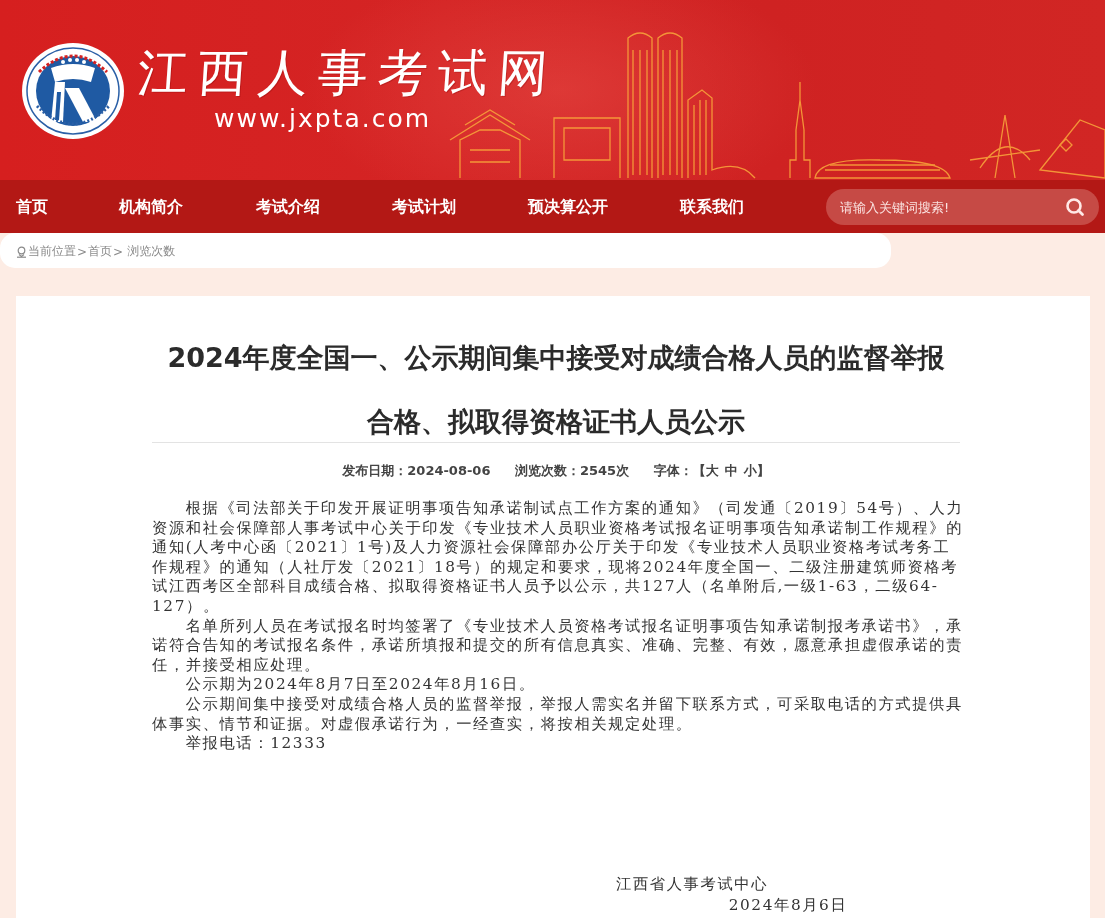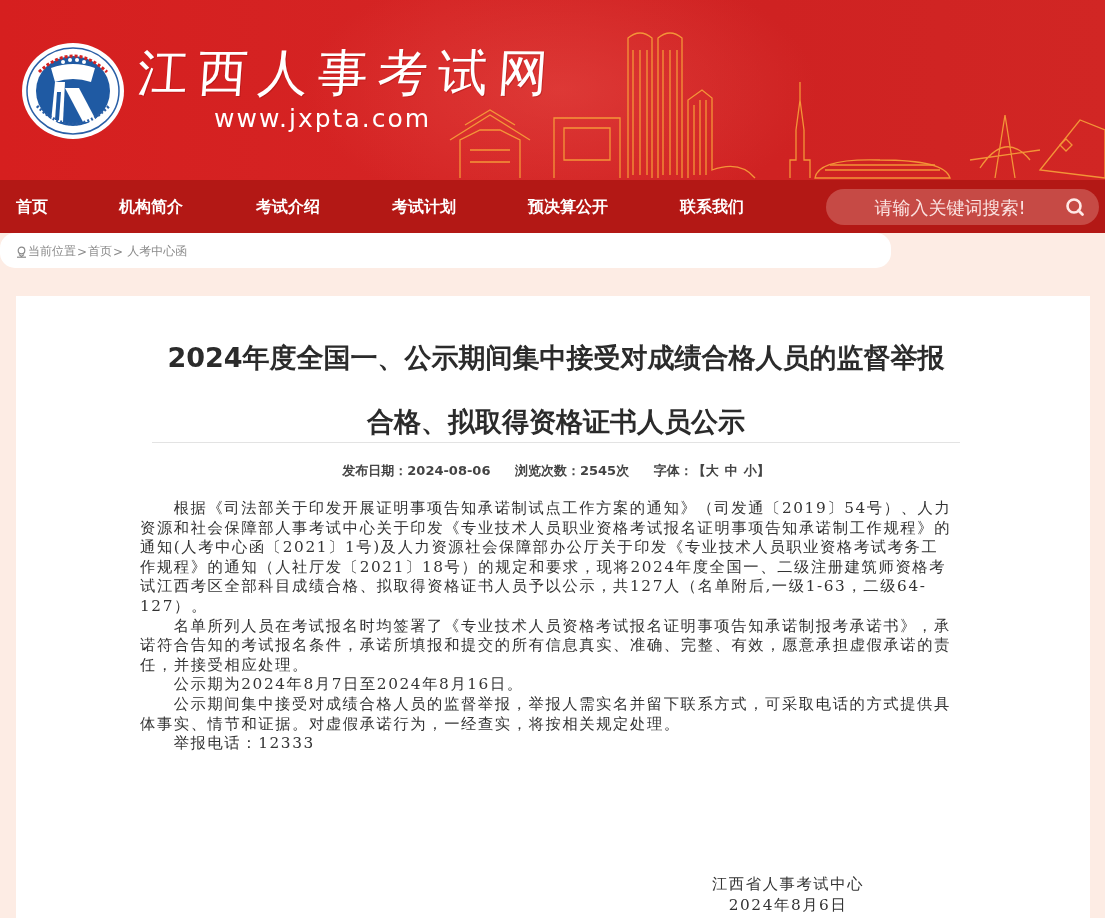--- a/index.html
+++ b/index.html
@@ -41,21 +41,21 @@
     position: absolute; top: 0; height: 53px; line-height: 53px;
     color: #fff; font-size: 16px; font-weight: bold; cursor: pointer; white-space: nowrap;
   }
   .search {
     position: absolute; left: 826px; top: 189px; width: 273px; height: 36px;
     border-radius: 18px; background: #c64a45;
   }
   .search input {
     position: absolute; left: 14px; top: 0; width: 220px; height: 36px;
     border: none; outline: none; background: transparent;
-    color: #fff; font-size: 18px; font-family: "DejaVu Sans", sans-serif; text-align: center;
+    color: #fff; font-size: 13px; font-family: "DejaVu Sans", sans-serif;
   }
   .search input::placeholder { color: #fbe3e1; }
   .search .search-btn {
     position: absolute; right: 14px; top: 8px; width: 20px; height: 20px; cursor: pointer;
   }
 
   
   .crumb-bar {
     position: absolute; left: 0; top: 233px; width: 891px; height: 35px;
     background: #fff;
@@ -81,36 +81,36 @@
     position: absolute; left: 136px; top: 146px; width: 808px; height: 1px; background: #e3e3e3;
   }
   .meta {
     position: absolute; left: 136px; top: 166px; width: 808px; text-align: center;
     font-size: 13px; color: #444; font-weight: bold;
   }
   .meta span { margin: 0 10px; }
   .meta .fs { cursor: pointer; }
 
   .article {
-    position: absolute; left: 124px; top: 203px; width: 812px;
+    position: absolute; left: 136px; top: 203px; width: 812px;
     font-family: "DejaVu Serif", "Liberation Serif", serif;
     font-size: 15.3px; line-height: 19.6px; color: #333; letter-spacing: 1.6px;
   }
   .article p { text-indent: 2.2em; }
   .article .attach-link { color: #333; text-decoration: none; cursor: pointer; }
   .xls-icon {
     display: inline-block; width: 10px; height: 10px; background: #3f8f3a;
     border: 1px solid #2a6a27; vertical-align: middle; margin-right: 2px; position: relative; top: -1px;
   }
   .sign {
     position: absolute; left: 600px; top: 578px; width: 344px;
     font-family: "DejaVu Serif", "Liberation Serif", serif;
     font-size: 15.3px; line-height: 21px; color: #333; letter-spacing: 1.6px;
   }
-  .sign .org { text-align: center; padding-right: 0; }
+  .sign .org { text-align: left; padding-right: 0; }
   .sign .date { text-align: center; }
 </style>
 </head>
 <body>
 
 <div class="banner">
   <div class="glow"></div>
 
   <svg class="logo" viewBox="0 0 104 98">
     <ellipse cx="52" cy="49" rx="51" ry="48" fill="#ffffff"></ellipse>
@@ -184,21 +184,21 @@
   <div class="crumb">
     <svg width="11" height="12" viewBox="0 0 11 12">
       <circle cx="5.5" cy="4.5" r="3.3" fill="none" stroke="#8a8a8a" stroke-width="1.2"></circle>
       <path d="M1 11.2 L10 11.2" stroke="#8a8a8a" stroke-width="1.2"></path>
       <path d="M3 8.5 L5.5 10.5 L8 8.5" fill="none" stroke="#8a8a8a" stroke-width="1.1"></path>
     </svg>
     <span>当前位置</span>
     <span>&gt;</span>
     <a href="#">首页</a>
     <span>&gt;</span>
-    <a href="#" style="margin-left:3px">人考中心函</a>
+    <a href="#" style="margin-left:3px">浏览次数</a>
   </div>
 </div>
 
 <div class="card">
   <div class="title">
     <div>2024年度全国一、公示期间集中接受对成绩合格人员的监督举报</div>
     <div>合格、拟取得资格证书人员公示</div>
   </div>
   <div class="title-rule"></div>
 

